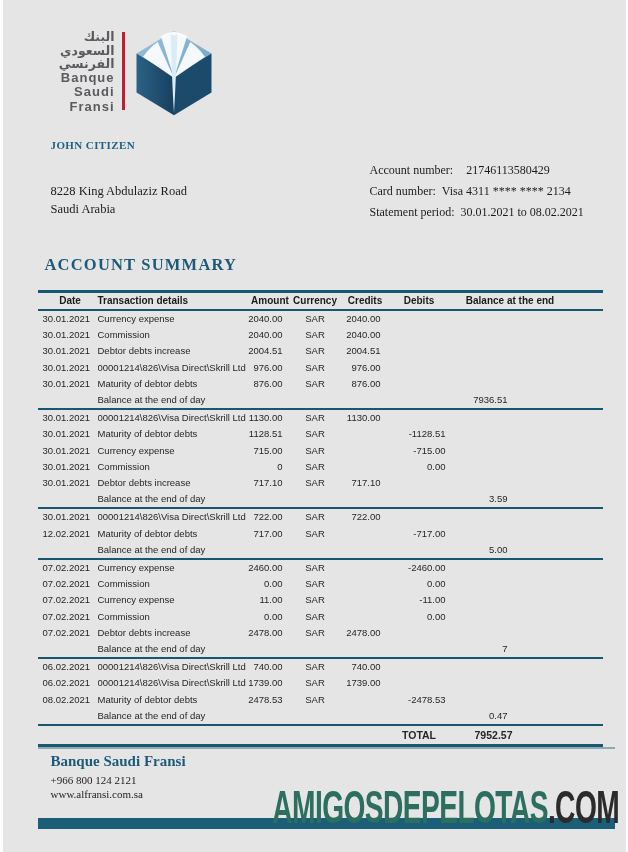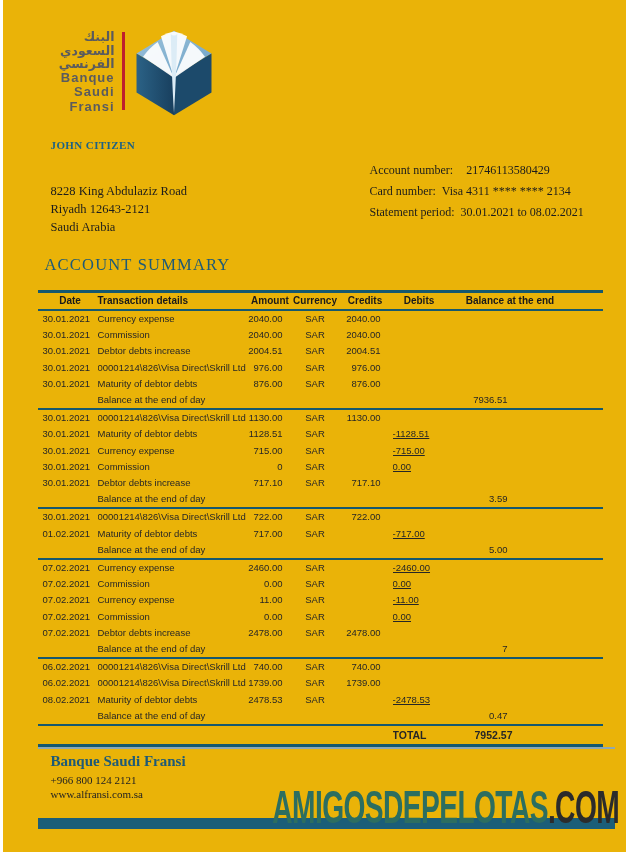--- a/index.html
+++ b/index.html
@@ -1,58 +1,58 @@
 <!DOCTYPE html>
 <html><head>
 <meta charset="utf-8">
 <style>
   html,body{margin:0;padding:0;background:#ffffff;}
   .page{
-    position:relative;width:623px;height:852px;margin:0 auto;background:#eab308;
+    position:relative;width:623px;height:852px;margin:0 auto;background:#e5e5e5;
     font-family:"Liberation Serif",serif;color:#1f1f1f;overflow:hidden;
   }
   
   .logo-block{position:absolute;left:40px;top:16px;width:180px;height:104px;}
   .logo-text{position:absolute;left:0;top:14px;width:72px;text-align:right;color:#5a5b5e;}
   .logo-arabic{font-family:"DejaVu Sans",sans-serif;font-weight:bold;font-size:12.5px;line-height:13.5px;direction:rtl;}
   .logo-latin{margin-top:0;font-family:"Liberation Sans",sans-serif;font-weight:bold;font-size:13px;line-height:14.5px;letter-spacing:1px;}
   .logo-redline{position:absolute;left:79px;top:16px;width:3px;height:78px;background:#bf1e2e;}
   .logo-cube{position:absolute;left:90px;top:13px;width:82px;height:88px;}
   
   .customer-name{position:absolute;left:48px;top:139px;font-size:11px;font-weight:bold;color:#1d6285;letter-spacing:.4px;}
   .customer-address{position:absolute;left:48px;top:182px;font-size:12.5px;line-height:18px;color:#1c1c1c;}
   .account-info{position:absolute;left:367px;top:160px;font-size:12px;line-height:21px;color:#1c1c1c;}
   .account-info .value{margin-left:6px;}
   
-  .summary-title{position:absolute;left:42px;top:255px;font-size:16.5px;font-weight:normal;color:#1d5a78;letter-spacing:1.2px;}
+  .summary-title{position:absolute;left:42px;top:255px;font-size:16.5px;font-weight:bold;color:#1d5a78;letter-spacing:1.2px;}
   .summary-table{position:absolute;left:35px;top:290px;width:565px;border-collapse:collapse;
     font-family:"Liberation Sans",sans-serif;font-size:9.5px;color:#262626;table-layout:fixed;}
   .summary-table col.w-date{width:60px;} .summary-table col.w-details{width:150px;}
   .summary-table col.w-amount{width:45px;} .summary-table col.w-currency{width:45px;}
   .summary-table col.w-credits{width:55px;} .summary-table col.w-debits{width:65px;}
   .summary-table col.w-balance{width:145px;}
   .summary-table thead th{
     border-top:3px solid #15586f;border-bottom:2px solid #15586f;
     font-size:10px;font-weight:bold;padding:2px 0 3px;white-space:nowrap;color:#1a1a1a;}
   .summary-table th.c-date{text-align:center;padding-left:5px;}
   .summary-table th.c-details{text-align:left;}
   .summary-table th.c-amount,.summary-table th.c-currency,.summary-table th.c-credits{text-align:center;}
   .summary-table th.c-debits{text-align:center;padding-right:12px;}
   .summary-table th.c-balance{text-align:center;padding-right:40px;}
   .summary-table td{padding:2px 0 1.5px;height:12.7px;line-height:12.7px;white-space:nowrap;overflow:hidden;}
   .summary-table td.c-date{text-align:left;padding-left:5px;}
   .summary-table td.c-details{text-align:left;}
   .summary-table td.c-amount{text-align:right;padding-right:10px;}
   .summary-table td.c-currency{text-align:center;}
   .summary-table td.c-credits{text-align:right;padding-right:12px;}
-  .summary-table td.c-debits{padding-right:12px;text-decoration:underline;}
+  .summary-table td.c-debits{text-align:right;padding-right:12px;}
   .summary-table td.c-balance{text-align:right;padding-right:95px;}
   .summary-table tr.balance-row td{border-bottom:2px solid #15586f;}
   .summary-table tfoot td{border-bottom:3px solid #15586f;font-weight:bold;font-size:10.5px;padding:2.5px 0;}
-  .summary-table tfoot td.total-label{padding-right:12px;}
+  .summary-table tfoot td.total-label{text-align:center;padding-right:12px;}
   .summary-table tfoot td.total-value{text-align:right;padding-right:90px;}
   
   .footer-divider{position:absolute;left:35px;top:747px;width:577px;height:1.5px;background:#8fa8b2;}
   .footer-bank-name{position:absolute;left:48px;top:753px;font-size:15px;font-weight:bold;color:#1d5a78;}
   .footer-lines{position:absolute;left:48px;top:773px;font-size:11px;line-height:14px;color:#222;}
   .footer-bar{position:absolute;left:35px;top:818px;width:577px;height:11px;background:#1b5e78;}
   .watermark{
     position:absolute;right:6px;top:783px;z-index:5;
     font-family:"Liberation Sans",sans-serif;font-weight:bold;font-size:47px;line-height:47px;
     letter-spacing:-1px;transform:scaleX(.60);transform-origin:100% 50%;white-space:nowrap;}
@@ -94,21 +94,20 @@
       <path d="M50,60 L34,9 Q42,4 50,3 Z" fill="#ffffff" opacity="0.92"></path>
       <path d="M50,60 L66,9 Q58,4 50,3 Z" fill="#ffffff" opacity="0.92"></path>
       <path d="M50,60 L88,34 Q80,23 70,16 Z" fill="#ffffff" opacity="0.92"></path>
       <path d="M46,6 C47,45 48,70 50,103 C52,70 53,45 54,6 Q50,10 46,6 Z" fill="#dcecf6"></path>
     </svg>
   </div>
 
   <div class="customer-name">JOHN CITIZEN</div>
   <div class="customer-address">
     <div>8228 King Abdulaziz Road</div>
-    <div>Riyadh 12643-2121</div>
     <div>Saudi Arabia</div>
   </div>
 
   <div class="account-info">
     <div>
       <span>Account number:</span><span class="value" style="margin-left:13px;">21746113580429</span>
     </div>
     <div>
       <span>Card number:</span><span class="value">Visa 4311 **** **** 2134</span>
     </div>
@@ -252,21 +251,21 @@
         <tr>
           <td class="c-date">30.01.2021</td>
           <td class="c-details">00001214\826\Visa Direct\Skrill Ltd</td>
           <td class="c-amount">722.00</td>
           <td class="c-currency">SAR</td>
           <td class="c-credits">722.00</td>
           <td class="c-debits"></td>
           <td class="c-balance"></td>
         </tr>
         <tr>
-          <td class="c-date">01.02.2021</td>
+          <td class="c-date">12.02.2021</td>
           <td class="c-details">Maturity of debtor debts</td>
           <td class="c-amount">717.00</td>
           <td class="c-currency">SAR</td>
           <td class="c-credits"></td>
           <td class="c-debits">-717.00</td>
           <td class="c-balance"></td>
         </tr>
         <tr class="balance-row">
           <td class="c-date"></td>
           <td class="c-details">Balance at the end of day</td>

